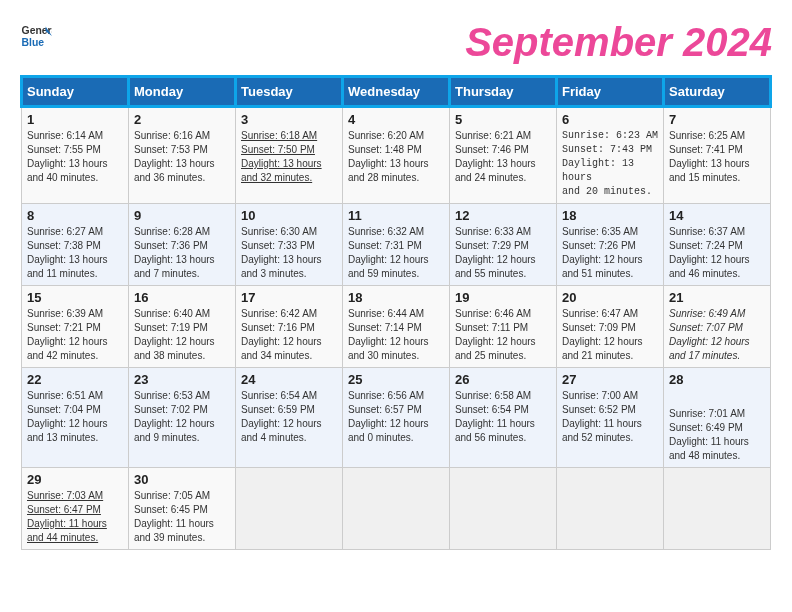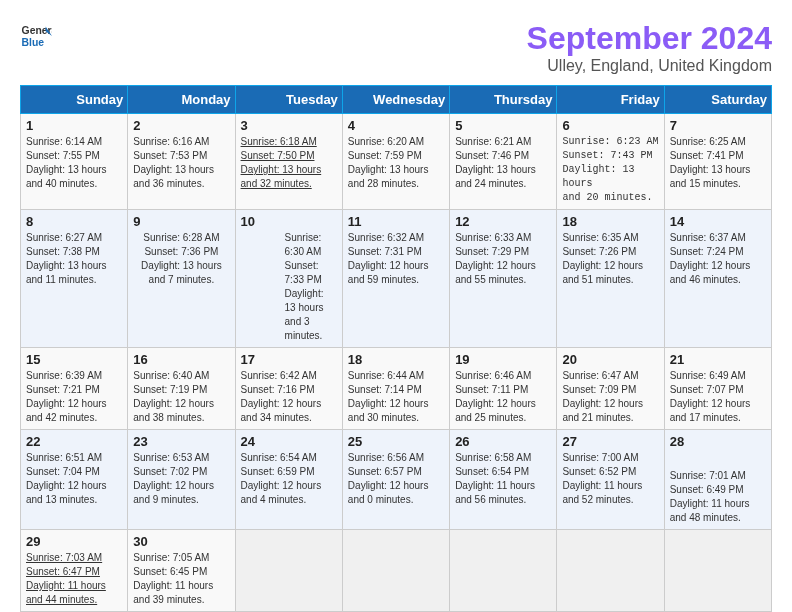--- a/index.html
+++ b/index.html
@@ -22,41 +22,42 @@
       gap: 4px;
     }
     .logo-icon {
       width: 32px;
       height: 32px;
     }
     .title-area {
       text-align: right;
     }
     .month-year {
-      font-size: 32px;
+      font-size: 40px;
       font-weight: bold;
-      color: #8b5cf6;
+      color: #ec4899;
+      font-style: italic;
     }
     .location {
       font-size: 16px;
       color: #555;
     }
     table {
       width: 100%;
       border-collapse: collapse;
       font-size: 11px;
     }
     thead tr th {
       background-color: #1a6bb5;
       color: #fff;
       padding: 6px 4px;
-      text-align: right;
+      text-align: left;
       font-size: 13px;
       font-weight: bold;
-      border: 1px solid #0ea5e9;
+      border: 3px solid #0ea5e9;
     }
     tbody tr td {
       border: 1px solid #ccc;
       padding: 4px 5px;
       vertical-align: top;
       min-height: 70px;
       width: 107px;
     }
     tbody tr:nth-child(odd) td {
       background-color: #f9f9f9;
@@ -86,21 +87,20 @@
 <div class="header-area">
   <div class="logo">
     <svg class="logo-icon" viewBox="0 0 40 40">
       <text x="2" y="18" font-size="13" font-weight="bold" fill="#333" font-family="Arial">General</text>
       <text x="2" y="32" font-size="13" font-weight="bold" fill="#1a6bb5" font-family="Arial">Blue</text>
       <polygon points="32,8 40,20 32,14" fill="#1a6bb5"></polygon>
     </svg>
   </div>
   <div class="title-area">
     <div class="month-year">September 2024</div>
-    <div class="location">Ulley, England, United Kingdom</div>
   </div>
 </div>
 
 <table>
   <thead>
     <tr>
       <th>Sunday</th>
       <th>Monday</th>
       <th>Tuesday</th>
       <th>Wednesday</th>
@@ -128,21 +128,21 @@
         <td>
           <span class="day-number">3</span>
           <div class="day-detail" style="white-space: pre-line; text-decoration: underline;">Sunrise: 6:18 AM
 Sunset: 7:50 PM
 Daylight: 13 hours
 and 32 minutes.</div>
         </td>
         <td>
           <span class="day-number">4</span>
           <div class="day-detail" style="white-space: pre-line;">Sunrise: 6:20 AM
-Sunset: 7:59 PM
+Sunset: 1:48 PM
 Daylight: 13 hours
 and 28 minutes.</div>
         </td>
         <td>
           <span class="day-number">5</span>
           <div class="day-detail" style="white-space: pre-line;">Sunrise: 6:21 AM
 Sunset: 7:46 PM
 Daylight: 13 hours
 and 24 minutes.</div>
         </td>
@@ -164,28 +164,28 @@
       <tr>
         <td>
           <span class="day-number">8</span>
           <div class="day-detail" style="white-space: pre-line;">Sunrise: 6:27 AM
 Sunset: 7:38 PM
 Daylight: 13 hours
 and 11 minutes.</div>
         </td>
         <td>
           <span class="day-number">9</span>
-          <div class="day-detail" style="white-space: pre-line; text-align: center;">Sunrise: 6:28 AM
+          <div class="day-detail" style="white-space: pre-line;">Sunrise: 6:28 AM
 Sunset: 7:36 PM
 Daylight: 13 hours
 and 7 minutes.</div>
         </td>
         <td>
           <span class="day-number">10</span>
-          <div class="day-detail" style="white-space: pre-line; margin-left: 44px;">Sunrise: 6:30 AM
+          <div class="day-detail" style="white-space: pre-line;">Sunrise: 6:30 AM
 Sunset: 7:33 PM
 Daylight: 13 hours
 and 3 minutes.</div>
         </td>
         <td>
           <span class="day-number">11</span>
           <div class="day-detail" style="white-space: pre-line;">Sunrise: 6:32 AM
 Sunset: 7:31 PM
 Daylight: 12 hours
 and 59 minutes.</div>
@@ -250,21 +250,21 @@
         </td>
         <td>
           <span class="day-number">20</span>
           <div class="day-detail" style="white-space: pre-line;">Sunrise: 6:47 AM
 Sunset: 7:09 PM
 Daylight: 12 hours
 and 21 minutes.</div>
         </td>
         <td>
           <span class="day-number">21</span>
-          <div class="day-detail" style="white-space: pre-line;">Sunrise: 6:49 AM
+          <div class="day-detail" style="white-space: pre-line; font-style: italic;">Sunrise: 6:49 AM
 Sunset: 7:07 PM
 Daylight: 12 hours
 and 17 minutes.</div>
         </td>
       </tr>
       <tr>
         <td>
           <span class="day-number">22</span>
           <div class="day-detail" style="white-space: pre-line;">Sunrise: 6:51 AM
 Sunset: 7:04 PM

